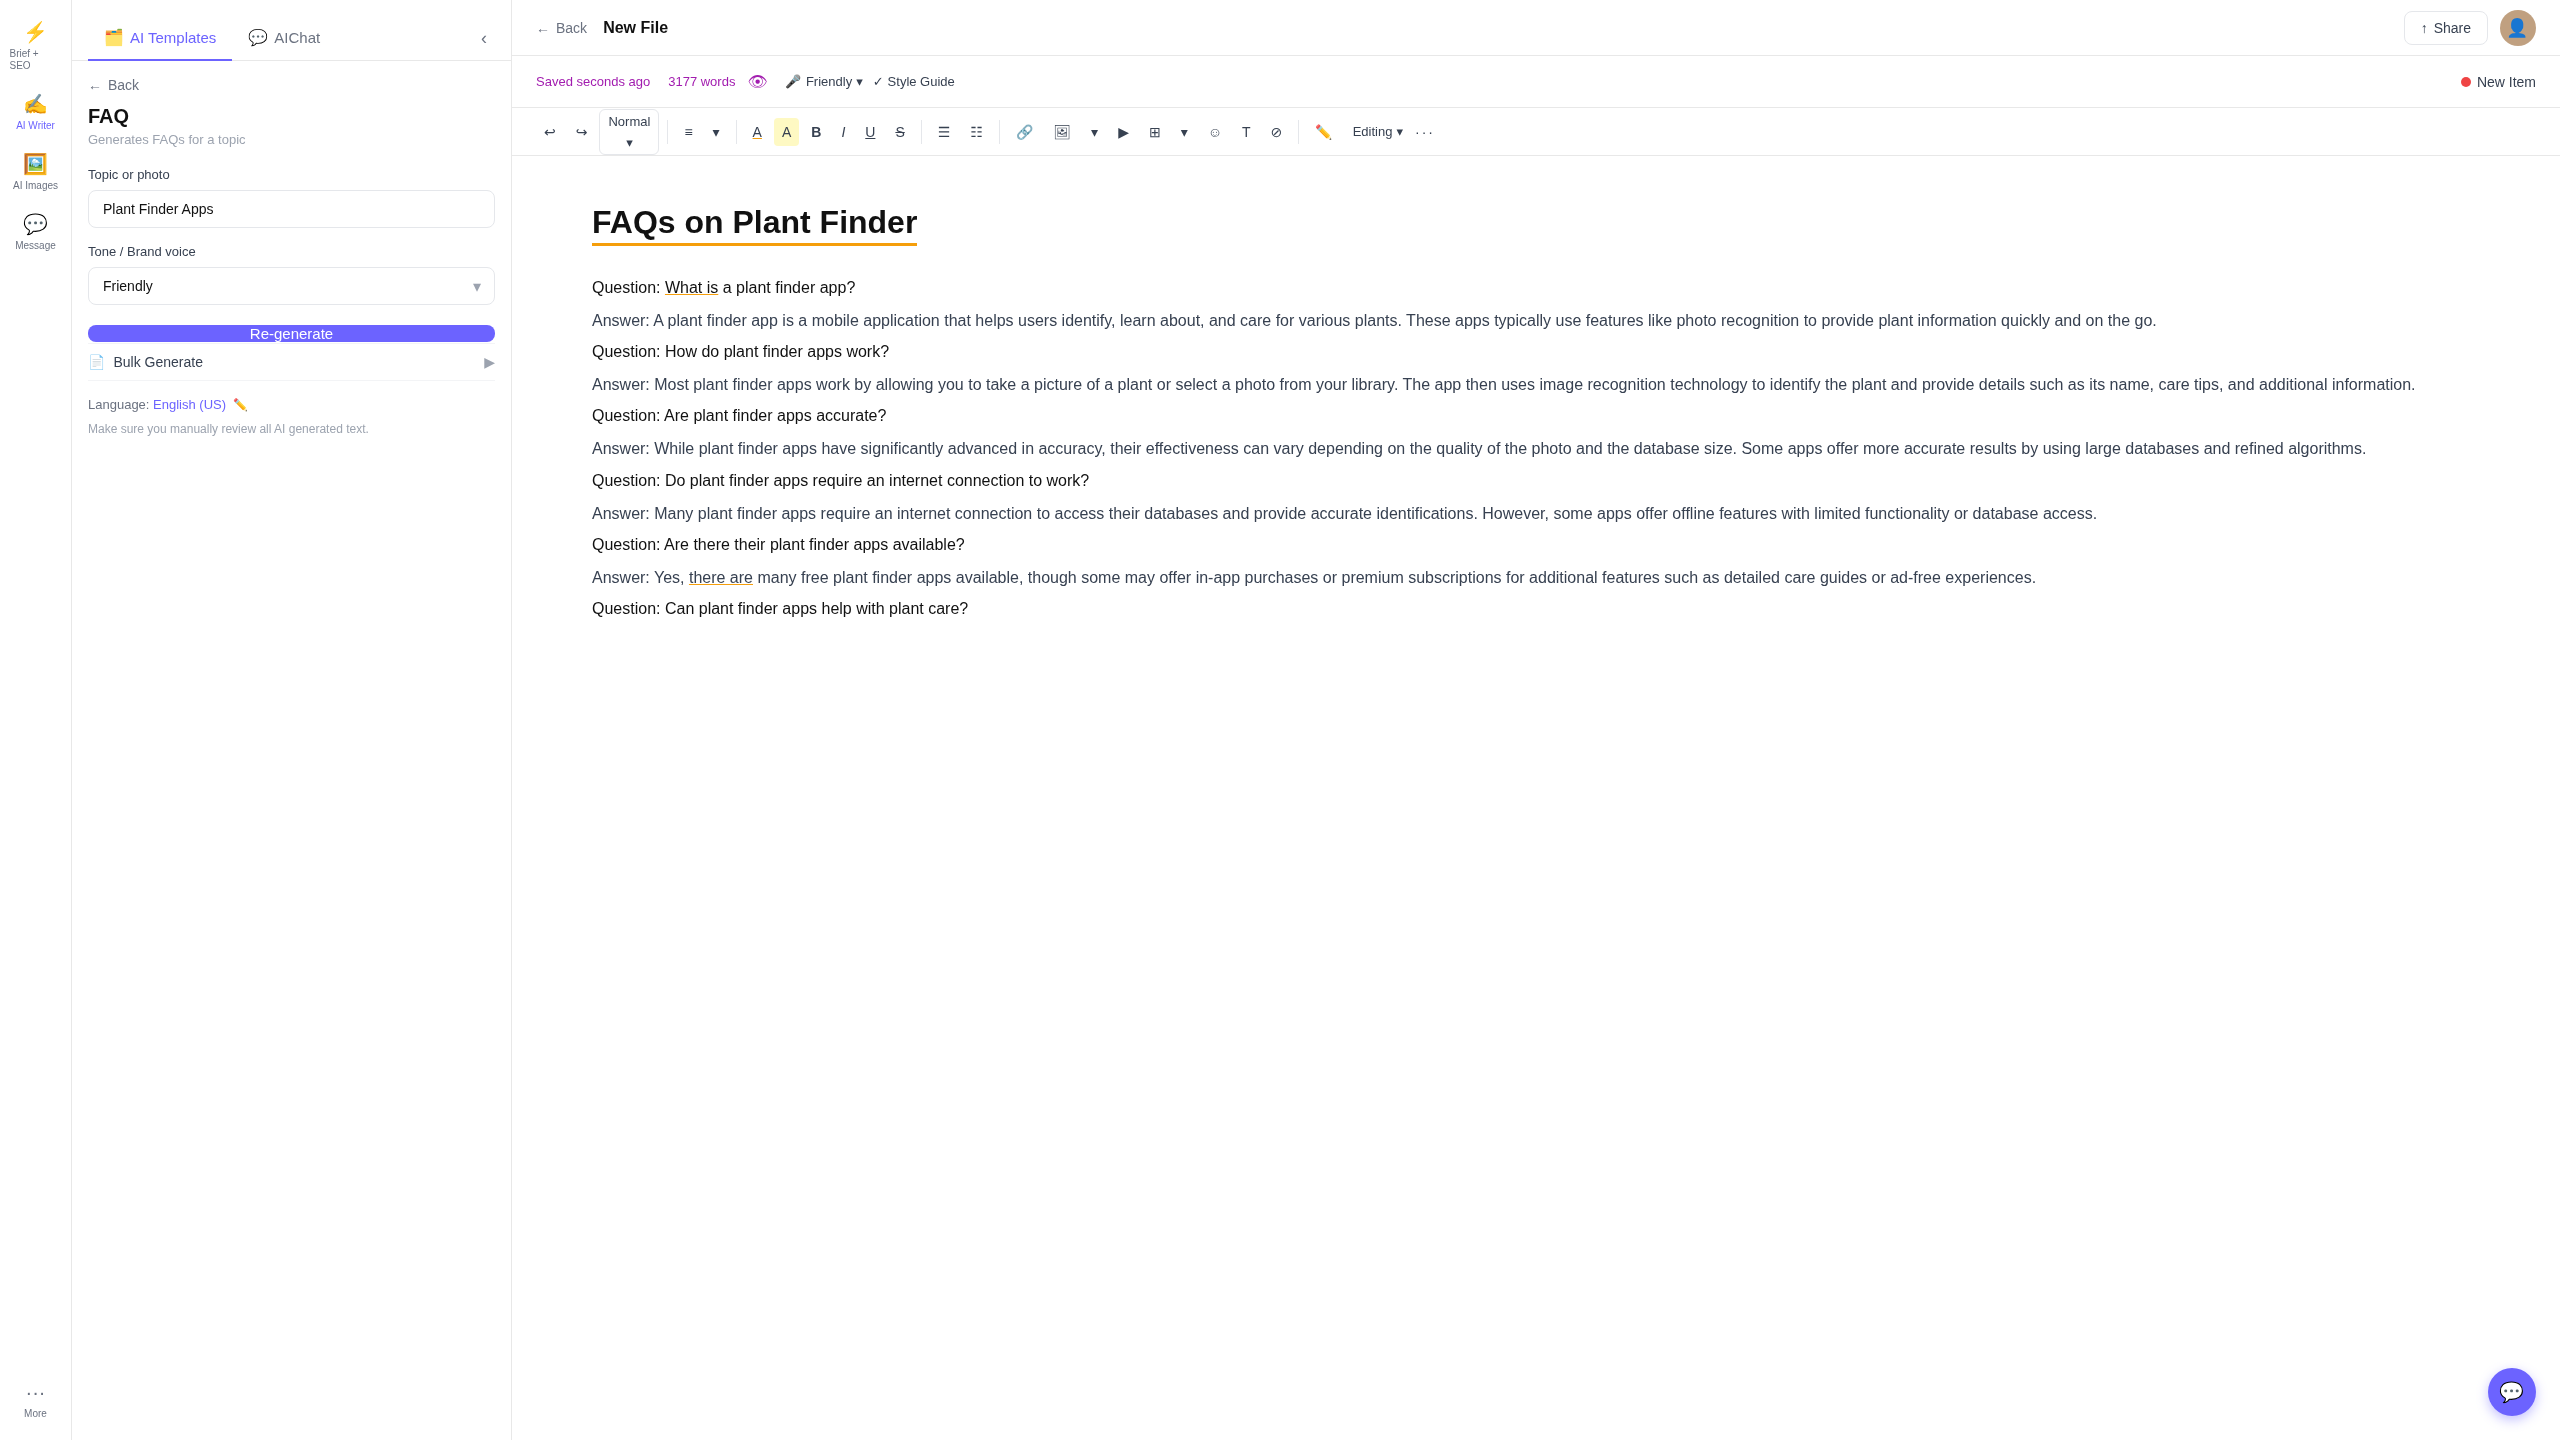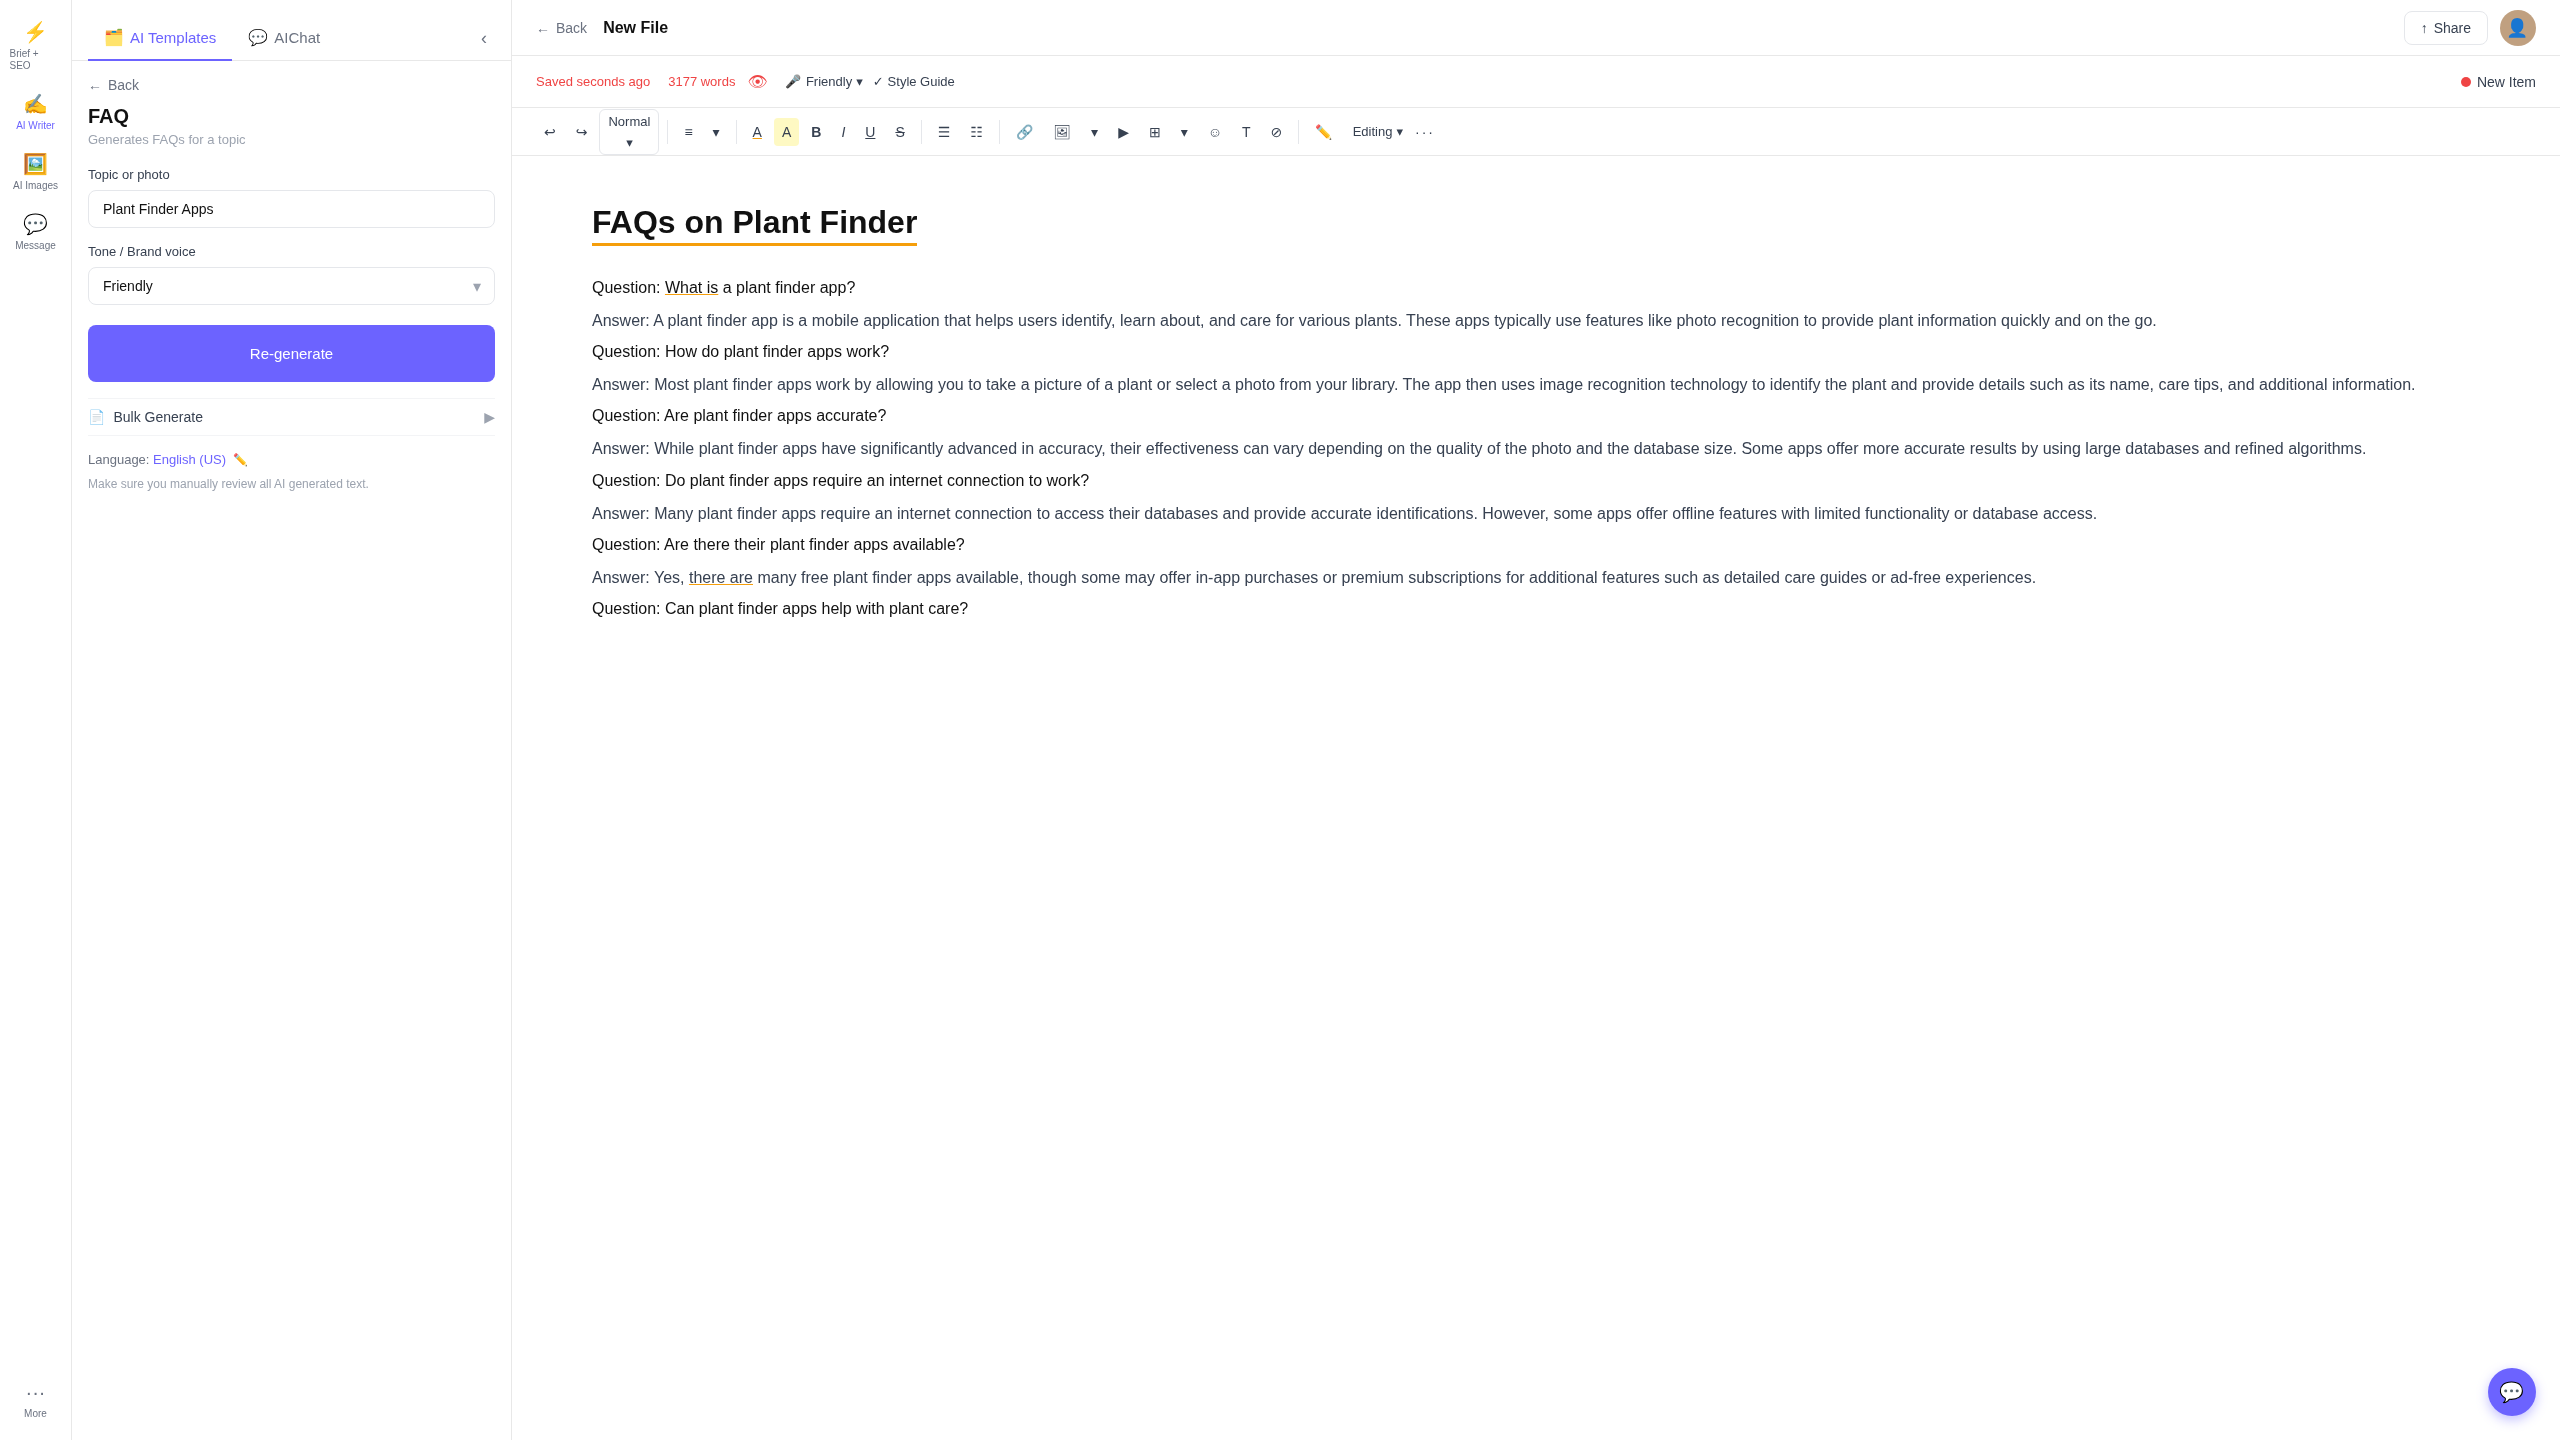--- a/index.html
+++ b/index.html
@@ -118,29 +118,28 @@
     .select-arrow {
       position: absolute;
       right: 14px;
       top: 50%;
       transform: translateY(-50%);
       color: #9ca3af;
       pointer-events: none;
     }
     .regen-btn {
       width: 100%;
-      padding: 20px;
+      padding: 0;
       background: #6c63ff;
       color: #fff;
       border: none;
       border-radius: 8px;
       font-size: 15px;
       font-weight: 500;
       cursor: pointer;
-      margin-bottom: 16px;
     }
     .bulk-generate {
       display: flex;
       align-items: center;
       gap: 8px;
       padding: 10px 0;
       font-size: 14px;
       color: #374151;
       cursor: pointer;
       border-top: 1px solid #f3f4f6;
@@ -220,21 +219,21 @@
       border-bottom: 1px solid #e8e8e8;
       background: #fff;
       flex-shrink: 0;
       gap: 2px;
     }
     .doc-meta {
       display: flex;
       align-items: center;
       gap: 12px;
       font-size: 13px;
-      color: #ef4444;
+      color: #a21caf;
       margin-right: 16px;
     }
     .doc-meta .eye { font-size: 16px; }
     .friendly-btn {
       display: flex;
       align-items: center;
       gap: 4px;
       font-size: 13px;
       color: #374151;
       cursor: pointer;

